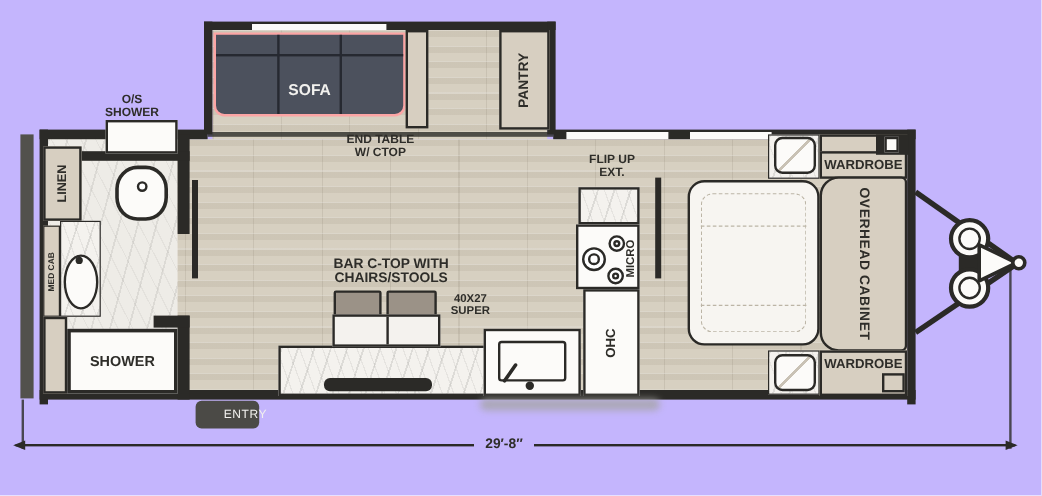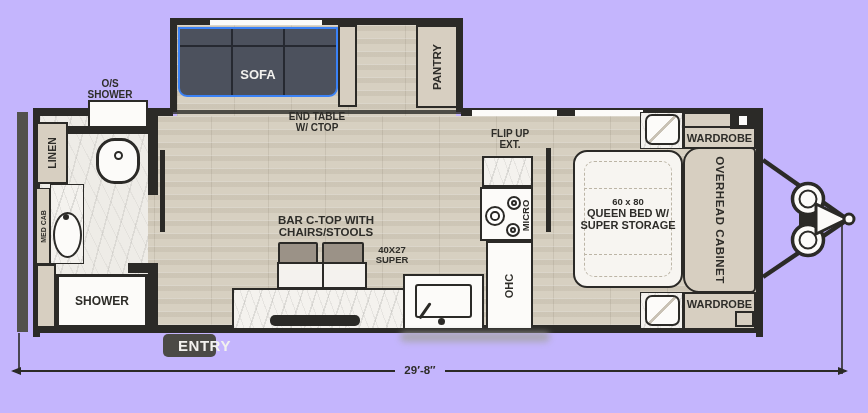--- a/index.html
+++ b/index.html
@@ -80,21 +80,21 @@
     <span style="font-size:7px;">MED CAB</span>
   </div>
   <div class="abs counter" style="left:50px;top:184px;width:34px;height:80px;border-width:1.5px;"></div>
   <div class="abs whitebox" style="left:53px;top:212px;width:29px;height:46px;border-width:2.5px;border-radius:50%;"></div>
   <span class="abs" style="left:63px;top:214px;width:6px;height:6px;background:var(--wall);border-radius:50%;"></span>
   <div class="abs cab" style="left:36px;top:264px;width:20px;height:64px;"></div>
   <div class="abs whitebox lbl" style="left:56px;top:274px;width:92px;height:54px;border-width:3px;display:flex;align-items:center;justify-content:center;">
     <span style="font-size:12px;">SHOWER</span>
   </div>
 
-  <div class="abs" style="left:178px;top:27px;width:160px;height:70px;background:var(--sofa);border:2px solid #3b82f6;border-radius:0 0 9px 9px;">
+  <div class="abs" style="left:178px;top:27px;width:160px;height:70px;background:var(--sofa);border:2px solid #fca5a5;border-radius:0 0 9px 9px;">
     <div class="abs" style="left:0;top:16px;width:100%;height:2px;background:#262931;"></div>
     <div class="abs" style="left:33%;top:0;width:2px;height:100%;background:#262931;"></div>
     <div class="abs" style="left:66%;top:0;width:2px;height:100%;background:#262931;"></div>
     <div class="abs" style="left:0;top:38px;width:100%;text-align:center;color:#f2f1ee;font-weight:bold;font-size:13px;">SOFA</div>
   </div>
   <div class="abs cab" style="left:338px;top:25px;width:19px;height:82px;"></div>
   <div class="abs cab vbox" style="left:416px;top:25px;width:42px;height:83px;">
     <span style="font-size:11.5px;">PANTRY</span>
   </div>
   <div class="abs lbl" style="left:277px;top:112px;width:80px;font-size:10px;">END TABLE
@@ -129,25 +129,20 @@
   <div class="abs" style="left:322px;top:242px;width:42px;height:22px;background:var(--stool);border:2px solid var(--wall);border-radius:2px;"></div>
   <div class="abs" style="left:277px;top:262px;width:90px;height:27px;background:var(--counter);border:2px solid var(--wall);">
     <div class="abs" style="left:50%;top:0;width:2px;height:100%;background:var(--wall);"></div>
   </div>
   <div class="abs" style="left:270px;top:315px;width:90px;height:11px;background:var(--wall);border-radius:5px;"></div>
 
   <div class="abs" style="left:573px;top:150px;width:110px;height:138px;background:#f7f5f1;border:2.5px solid var(--wall);border-radius:14px;"></div>
   <div class="abs" style="left:584px;top:161px;width:88px;height:116px;border:1.5px dashed var(--dash);border-radius:10px;"></div>
   <div class="dashline" style="left:584px;top:188px;width:88px;"></div>
   <div class="dashline" style="left:584px;top:254px;width:88px;"></div>
-  <div class="abs" style="left:573px;top:196px;width:110px;text-align:center;">
-    <div style="font-weight:bold;font-size:9.5px;color:var(--text);">60 x 80</div>
-    <div style="font-weight:bold;font-size:11px;color:var(--text);white-space:pre-line;line-height:1.1;">QUEEN BED W/
-SUPER STORAGE</div>
-  </div>
 
   <div class="abs counter" style="left:640px;top:112px;width:43px;height:37px;border-width:1.5px;"></div>
   <div class="pillow" style="left:645px;top:114px;width:35px;height:31px;"></div>
   <div class="abs counter" style="left:640px;top:292px;width:43px;height:37px;border-width:1.5px;"></div>
   <div class="pillow" style="left:645px;top:295px;width:35px;height:31px;"></div>
 
   <div class="abs cab" style="left:683px;top:112px;width:73px;height:16px;"></div>
   <div class="abs cab" style="left:683px;top:126px;width:73px;height:23px;display:flex;align-items:center;justify-content:center;">
     <span style="font-weight:bold;font-size:11px;color:var(--text);">WARDROBE</span>
   </div>
@@ -158,21 +153,21 @@
     <span style="font-size:11.5px;">OVERHEAD CABINET</span>
   </div>
 
   <div class="abs cab" style="left:683px;top:292px;width:73px;height:38px;">
     <div style="width:100%;text-align:center;margin-top:4px;font-weight:bold;font-size:11px;color:var(--text);">WARDROBE</div>
     <div class="abs" style="left:50px;top:17px;width:19px;height:16px;border:2px solid var(--wall);background:var(--cabinet);"></div>
   </div>
 
   <div class="abs" style="left:400px;top:332px;width:150px;height:10px;background:#a3a3a0;border-radius:5px;filter:blur(3px);opacity:.75;"></div>
   <div class="abs" style="left:163px;top:334px;width:53px;height:23px;background:var(--badge);border-radius:5px;display:flex;align-items:center;justify-content:center;">
-    <span style="color:#f2f1ee;font-weight:bold;font-size:15px;letter-spacing:.5px;padding-left:30px;">ENTRY</span>
+    <span style="color:#f2f1ee;font-weight:normal;font-size:10px;letter-spacing:.5px;padding-left:30px;">ENTRY</span>
   </div>
 
   <svg class="abs" style="left:756px;top:145px;" width="112" height="135" viewBox="0 0 112 135">
     <line x1="7" y1="15" x2="88" y2="72" stroke="#2b2a27" stroke-width="4.5"></line>
     <line x1="7" y1="132" x2="88" y2="77" stroke="#2b2a27" stroke-width="4.5"></line>
     <rect x="43" y="62" width="19" height="25" rx="2" fill="#2b2a27"></rect>
     <circle cx="52" cy="54" r="15.5" fill="#fcfbf9" stroke="#2b2a27" stroke-width="3.5"></circle>
     <circle cx="52" cy="54" r="8.5" fill="none" stroke="#2b2a27" stroke-width="2"></circle>
     <circle cx="52" cy="95" r="15.5" fill="#fcfbf9" stroke="#2b2a27" stroke-width="3.5"></circle>
     <circle cx="52" cy="95" r="8.5" fill="none" stroke="#2b2a27" stroke-width="2"></circle>

